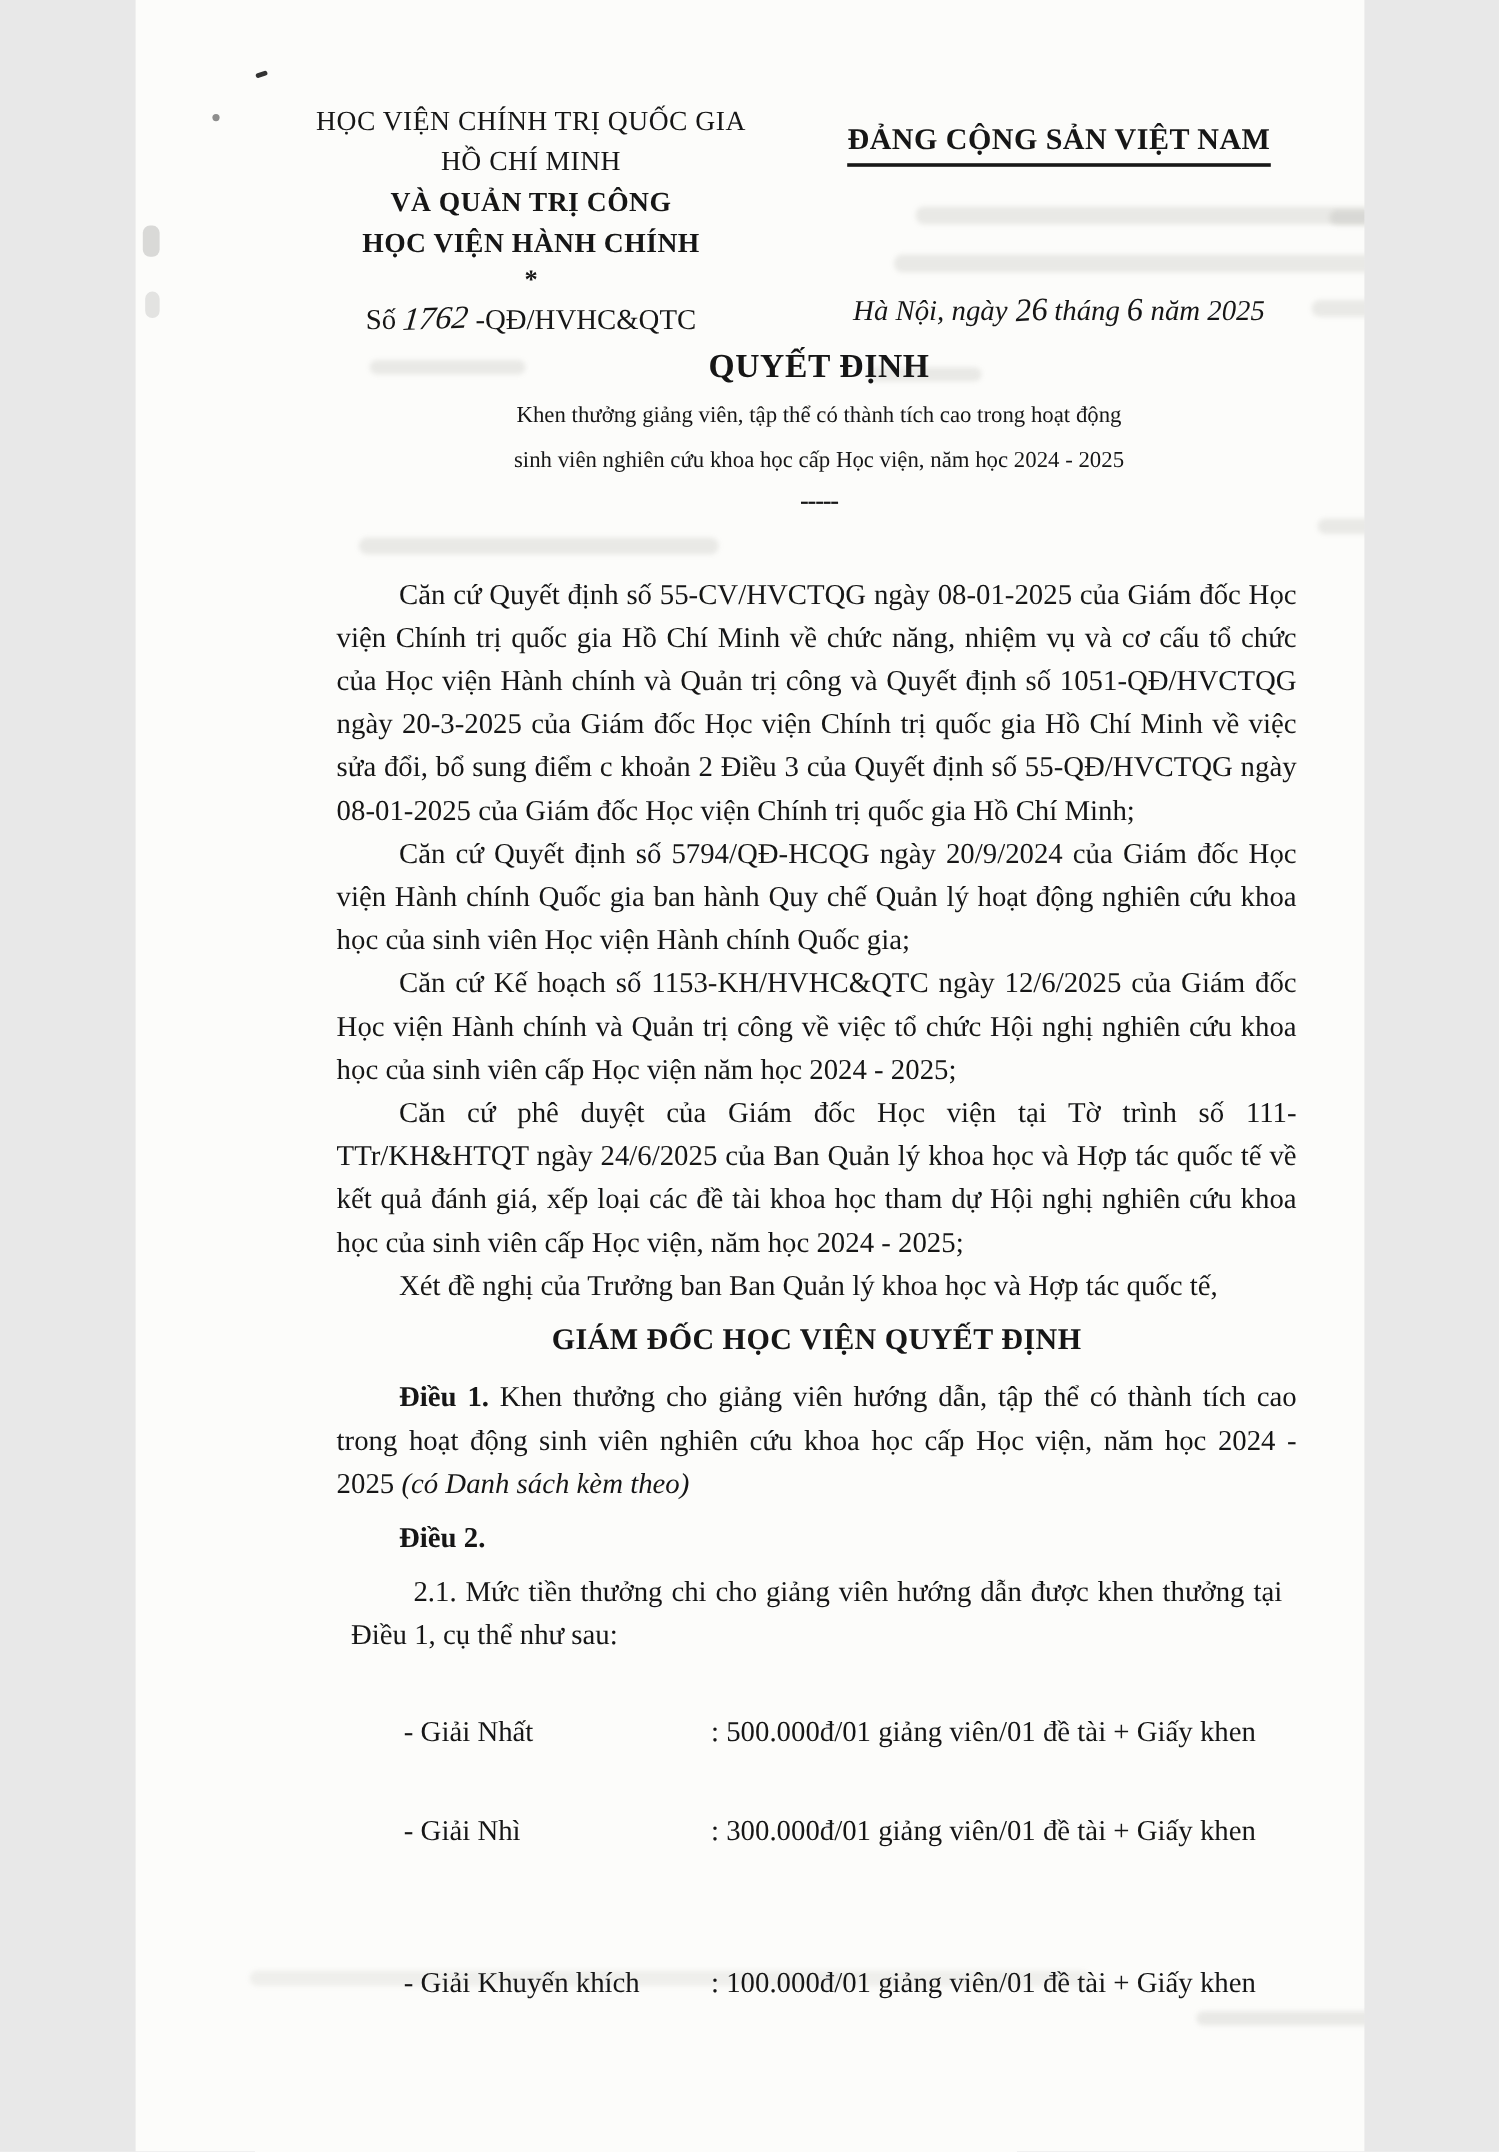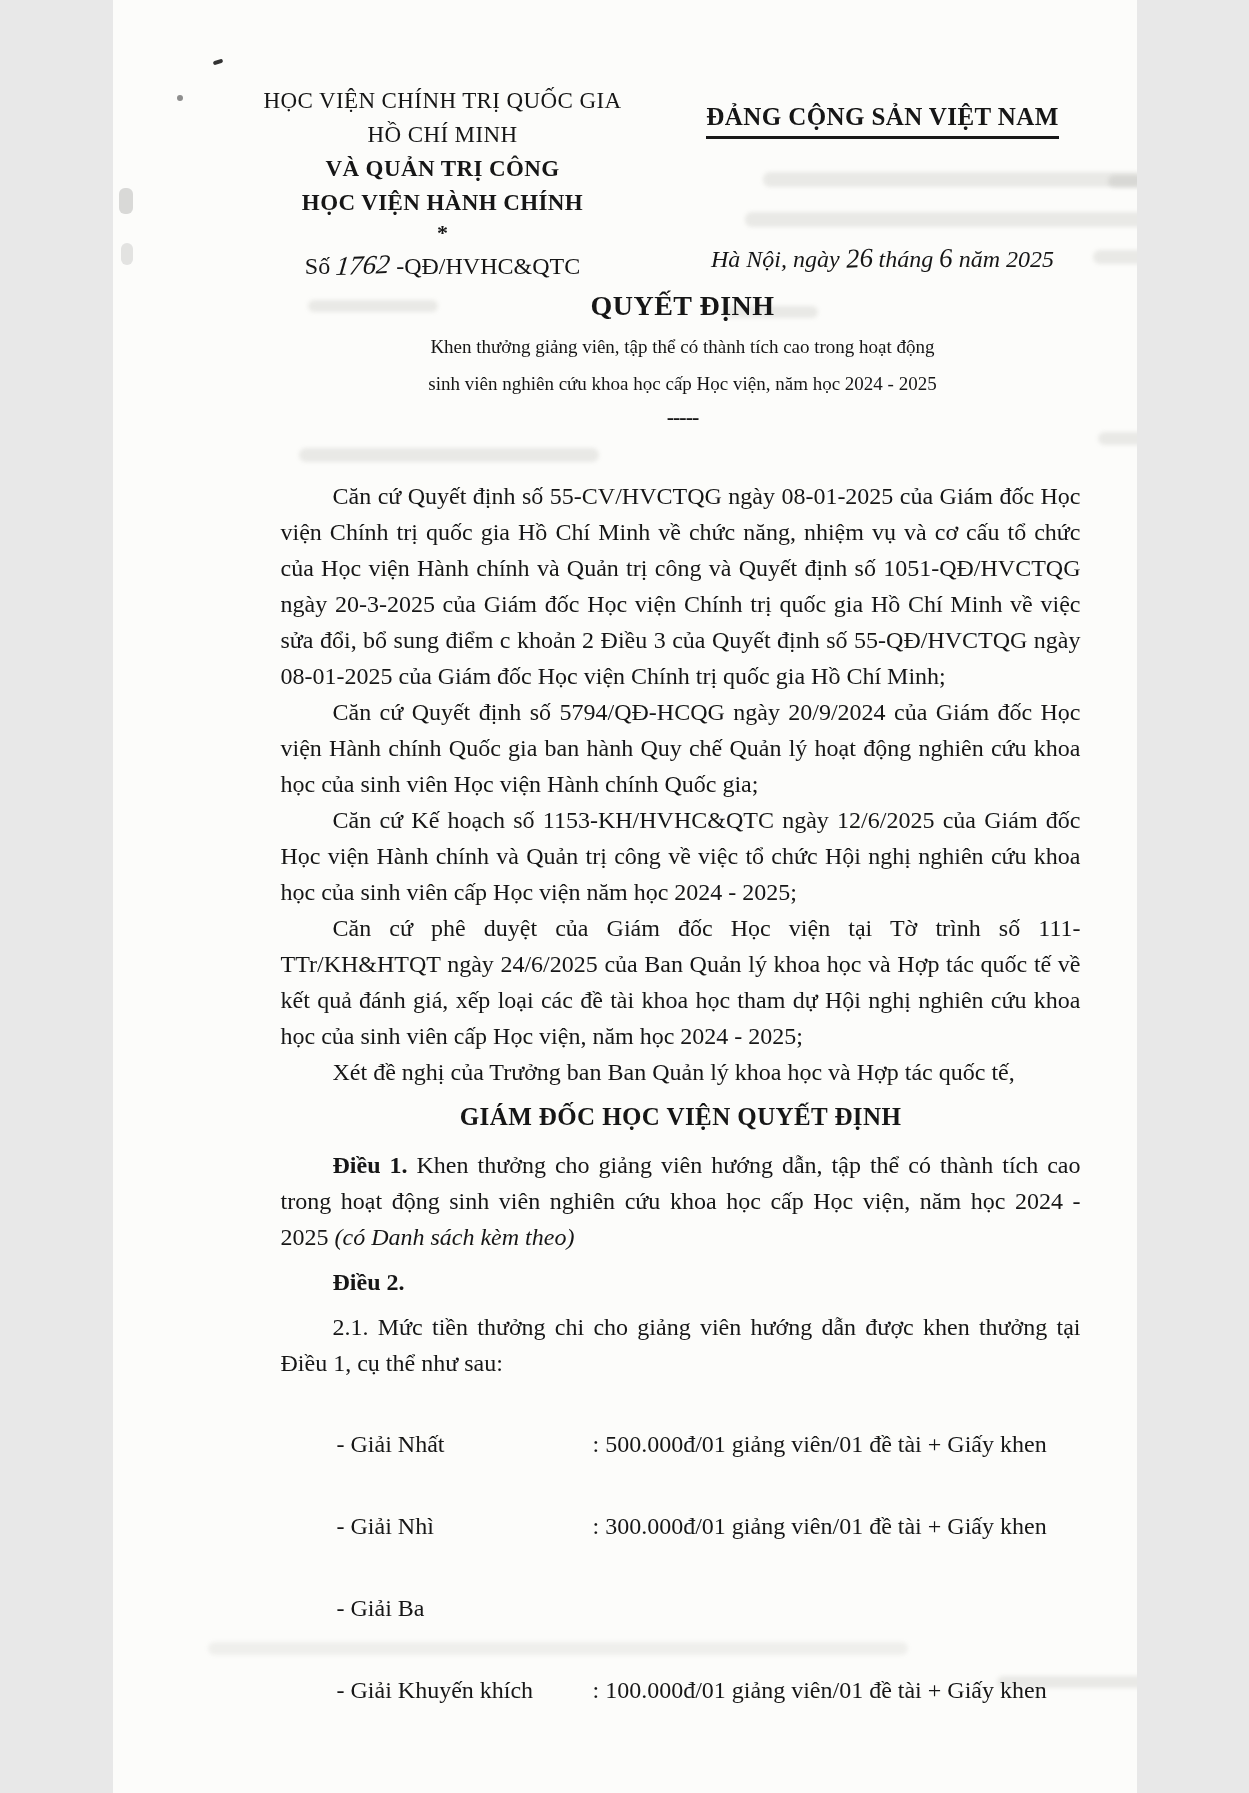--- a/index.html
+++ b/index.html
@@ -27,21 +27,21 @@
   .doc-sep     { margin:2px 0 0; font-weight:bold; font-size:22px; letter-spacing:-1px; }
   
   .doc-body { position:absolute; left:168px; top:478px; width:800px;
               font-size:24px; line-height:36px; text-align:justify; }
   .pre  { margin:0; text-indent:52px; }
   .decide { margin:9px 0 12px; text-align:center; font-size:25px; font-weight:bold; letter-spacing:.4px; }
   .art1 { margin:0; text-indent:52px; }
   .art1 b { font-weight:bold; }
   .art1 i { font-style:italic; }
   .dieu2 { margin:9px 0 0; text-indent:52px; font-weight:bold; }
-  .p21  { margin:9px 0 0; text-indent:52px; }
+  .p21  { margin:9px 12px 0; text-indent:52px; }
   .awards { margin-top:4px; padding-left:56px; }
   .award-row { display:flex; line-height:37px;margin-top:45px; }
   .award-label { width:256px; flex:none; }
   .award-value { flex:1; }
   
   .stamp { position:absolute; left:1096px; top:588px; width:320px; height:228px; opacity:.95; }
   .stamp text { font-family:"DejaVu Serif", serif; font-weight:bold; }
   
   .page-mark { position:absolute; left:1088px; top:1506px; font-size:27px; font-style:italic;
                transform:rotate(9deg); color:#2b2b2b; }
@@ -136,21 +136,20 @@
     <div class="awards">
       <div class="award-row">
         <span class="award-label">- Giải Nhất</span>
         <span class="award-value">: 500.000đ/01 giảng viên/01 đề tài + Giấy khen</span>
       </div>
       <div class="award-row">
         <span class="award-label">- Giải Nhì</span>
         <span class="award-value">: 300.000đ/01 giảng viên/01 đề tài + Giấy khen</span>
       </div>
       <div class="award-row">
-        <span class="award-label">- Giải Ba</span>
       </div>
       <div class="award-row">
         <span class="award-label">- Giải Khuyến khích</span>
         <span class="award-value">: 100.000đ/01 giảng viên/01 đề tài + Giấy khen</span>
       </div>
     </div>
   </div>
 
   <svg class="stamp" viewBox="0 0 320 228" width="320" height="228">
     <defs>

